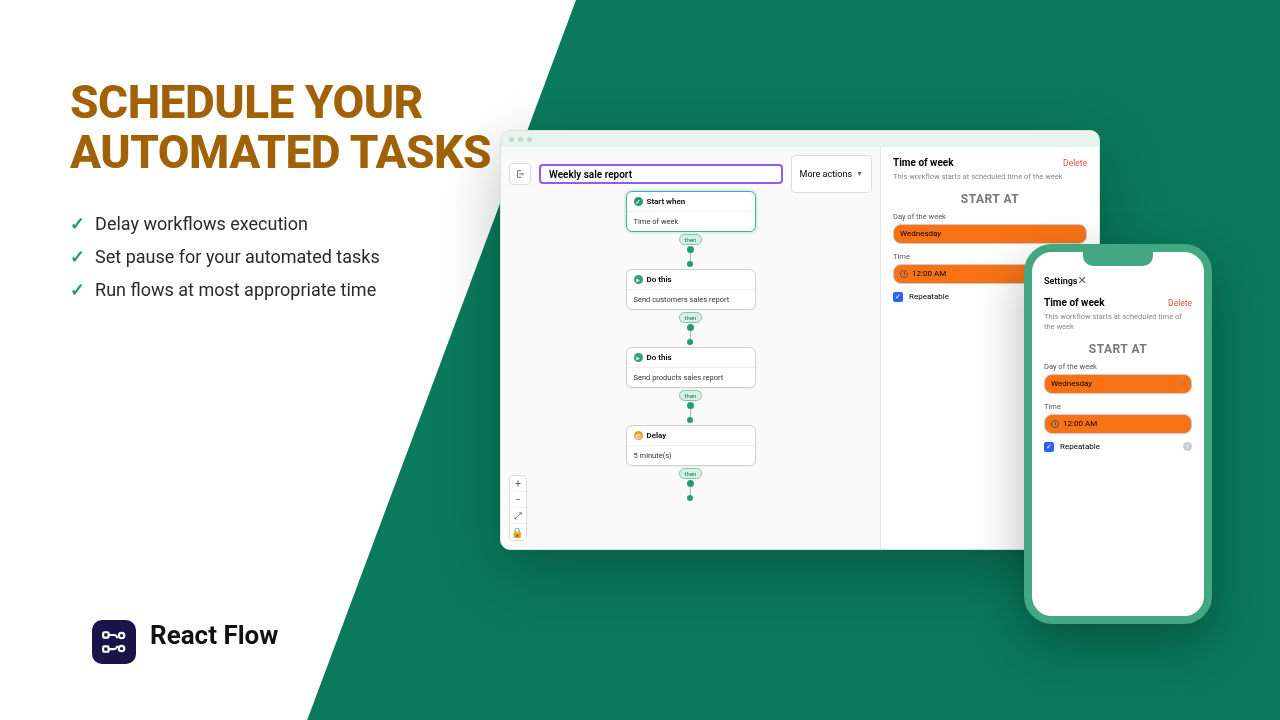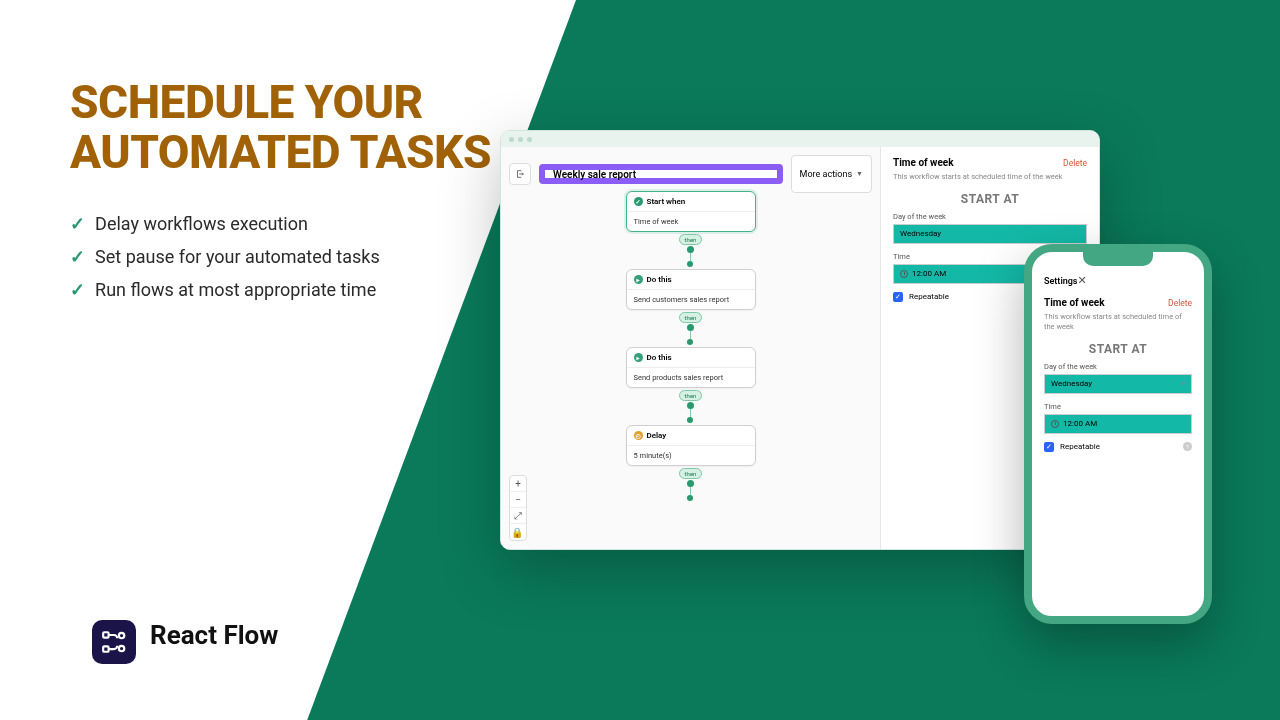--- a/index.html
+++ b/index.html
@@ -21,21 +21,21 @@
 .brand-name { font-size:26px; font-weight:700; color:#111; }
 
 
 .browser { position:absolute; left:500px; top:130px; width:600px; height:420px; border-radius:10px; background:#fff; box-shadow:0 20px 60px rgba(0,0,0,.25); overflow:hidden; border:1px solid #cfe7dd; }
 .chrome { height:16px; background:#e8f3ee; display:flex; align-items:center; gap:4px; padding-left:8px; }
 .dot { width:5px; height:5px; border-radius:50%; background:#bcd9cc; }
 .app { display:flex; height:calc(100% - 16px); }
 .canvas { flex:1; background:#fafafa; position:relative; border-right:1px solid #e6e6e6; }
 .toolbar { position:absolute; top:8px; left:8px; right:8px; display:flex; align-items:center; gap:8px; }
 .tb-btn { width:22px; height:22px; border:1px solid #ddd; border-radius:4px; background:#fff; display:flex; align-items:center; justify-content:center; font-size:10px; color:#555; }
-.title-box { flex:1; height:20px; border:6px solid #8b5cf6; border-radius:4px; background:#fff; display:flex; align-items:center; padding:0 8px; font-size:10px; font-weight:600; }
+.title-box { flex:1; height:20px; border:2px solid #8b5cf6; border-radius:4px; background:#fff; display:flex; align-items:center; padding:0 8px; font-size:10px; font-weight:600; }
 .more-btn { height:38px; border:1px solid #ddd; border-radius:4px; background:#fff; padding:0 8px; font-size:9px; display:flex; align-items:center; gap:4px; }
 .caret { font-size:7px; color:#666; }
 
 
 .flow { position:absolute; top:44px; left:50%; transform:translateX(-50%); display:flex; flex-direction:column; align-items:center; }
 .node { width:130px; border:1px solid #d0d0d0; border-radius:6px; background:#fff; box-shadow:0 1px 2px rgba(0,0,0,.05); font-size:8px; overflow:hidden; }
 .node.active { border-color:#44b38a; box-shadow:0 0 0 2px rgba(68,179,138,.15); }
 .node-head { padding:5px 7px; display:flex; align-items:center; gap:4px; font-weight:600; border-bottom:1px solid #eee; }
 .node-body { padding:5px 7px; color:#333; font-size:7.5px; }
 .node-ico { width:9px; height:9px; border-radius:50%; display:inline-flex; align-items:center; justify-content:center; font-size:6px; color:#fff; }
@@ -54,21 +54,21 @@
 .zoom div:last-child { border:none; }
 
 
 .side { width:218px; padding:10px 12px; font-size:9px; background:#fff; }
 .side-head { display:flex; justify-content:space-between; align-items:center; margin-bottom:4px; }
 .side-title { font-weight:700; font-size:10px; }
 .delete { color:#d6553c; font-size:8.5px; }
 .side-desc { color:#888; font-size:7.5px; margin-bottom:10px; line-height:1.3; }
 .section-label { font-size:12px; font-weight:700; letter-spacing:.5px; color:#777; text-transform:uppercase; margin-bottom:6px;text-align:center; }
 .field-label { font-size:7.5px; color:#555; margin-bottom:3px; }
-.field { width:100%; height:20px; border:1px solid #ccc; border-radius:0; padding:0 6px; font-size:8px; display:flex; align-items:center; gap:4px; margin-bottom:8px; background:#14b8a6; }
+.field { width:100%; height:20px; border:1px solid #ccc; border-radius:8px; padding:0 6px; font-size:8px; display:flex; align-items:center; gap:4px; margin-bottom:8px; background:#f97316; }
 .clock { width:8px; height:8px; border-radius:50%; border:1px solid #555; position:relative; }
 .clock::after { content:""; position:absolute; top:1px; left:3px; width:1px; height:3px; background:#555; }
 .check-row { display:flex; align-items:center; gap:6px; font-size:8px; margin-top:4px; }
 .chk { width:10px; height:10px; border-radius:2px; background:#2962ff; color:#fff; display:flex; align-items:center; justify-content:center; font-size:7px; }
 .help { margin-left:auto; width:9px; height:9px; border-radius:50%; background:#ccc; color:#fff; font-size:6px; display:flex; align-items:center; justify-content:center; }
 
 
 .phone { position:absolute; right:68px; top:244px; width:188px; height:380px; border-radius:28px; background:#fff; border:8px solid #44a783; box-shadow:0 20px 50px rgba(0,0,0,.3); overflow:hidden; }
 .notch { position:absolute; top:0; left:50%; transform:translateX(-50%); width:70px; height:14px; background:#44a783; border-radius:0 0 10px 10px; }
 .phone-body { padding:22px 12px 12px; font-size:8px; }

